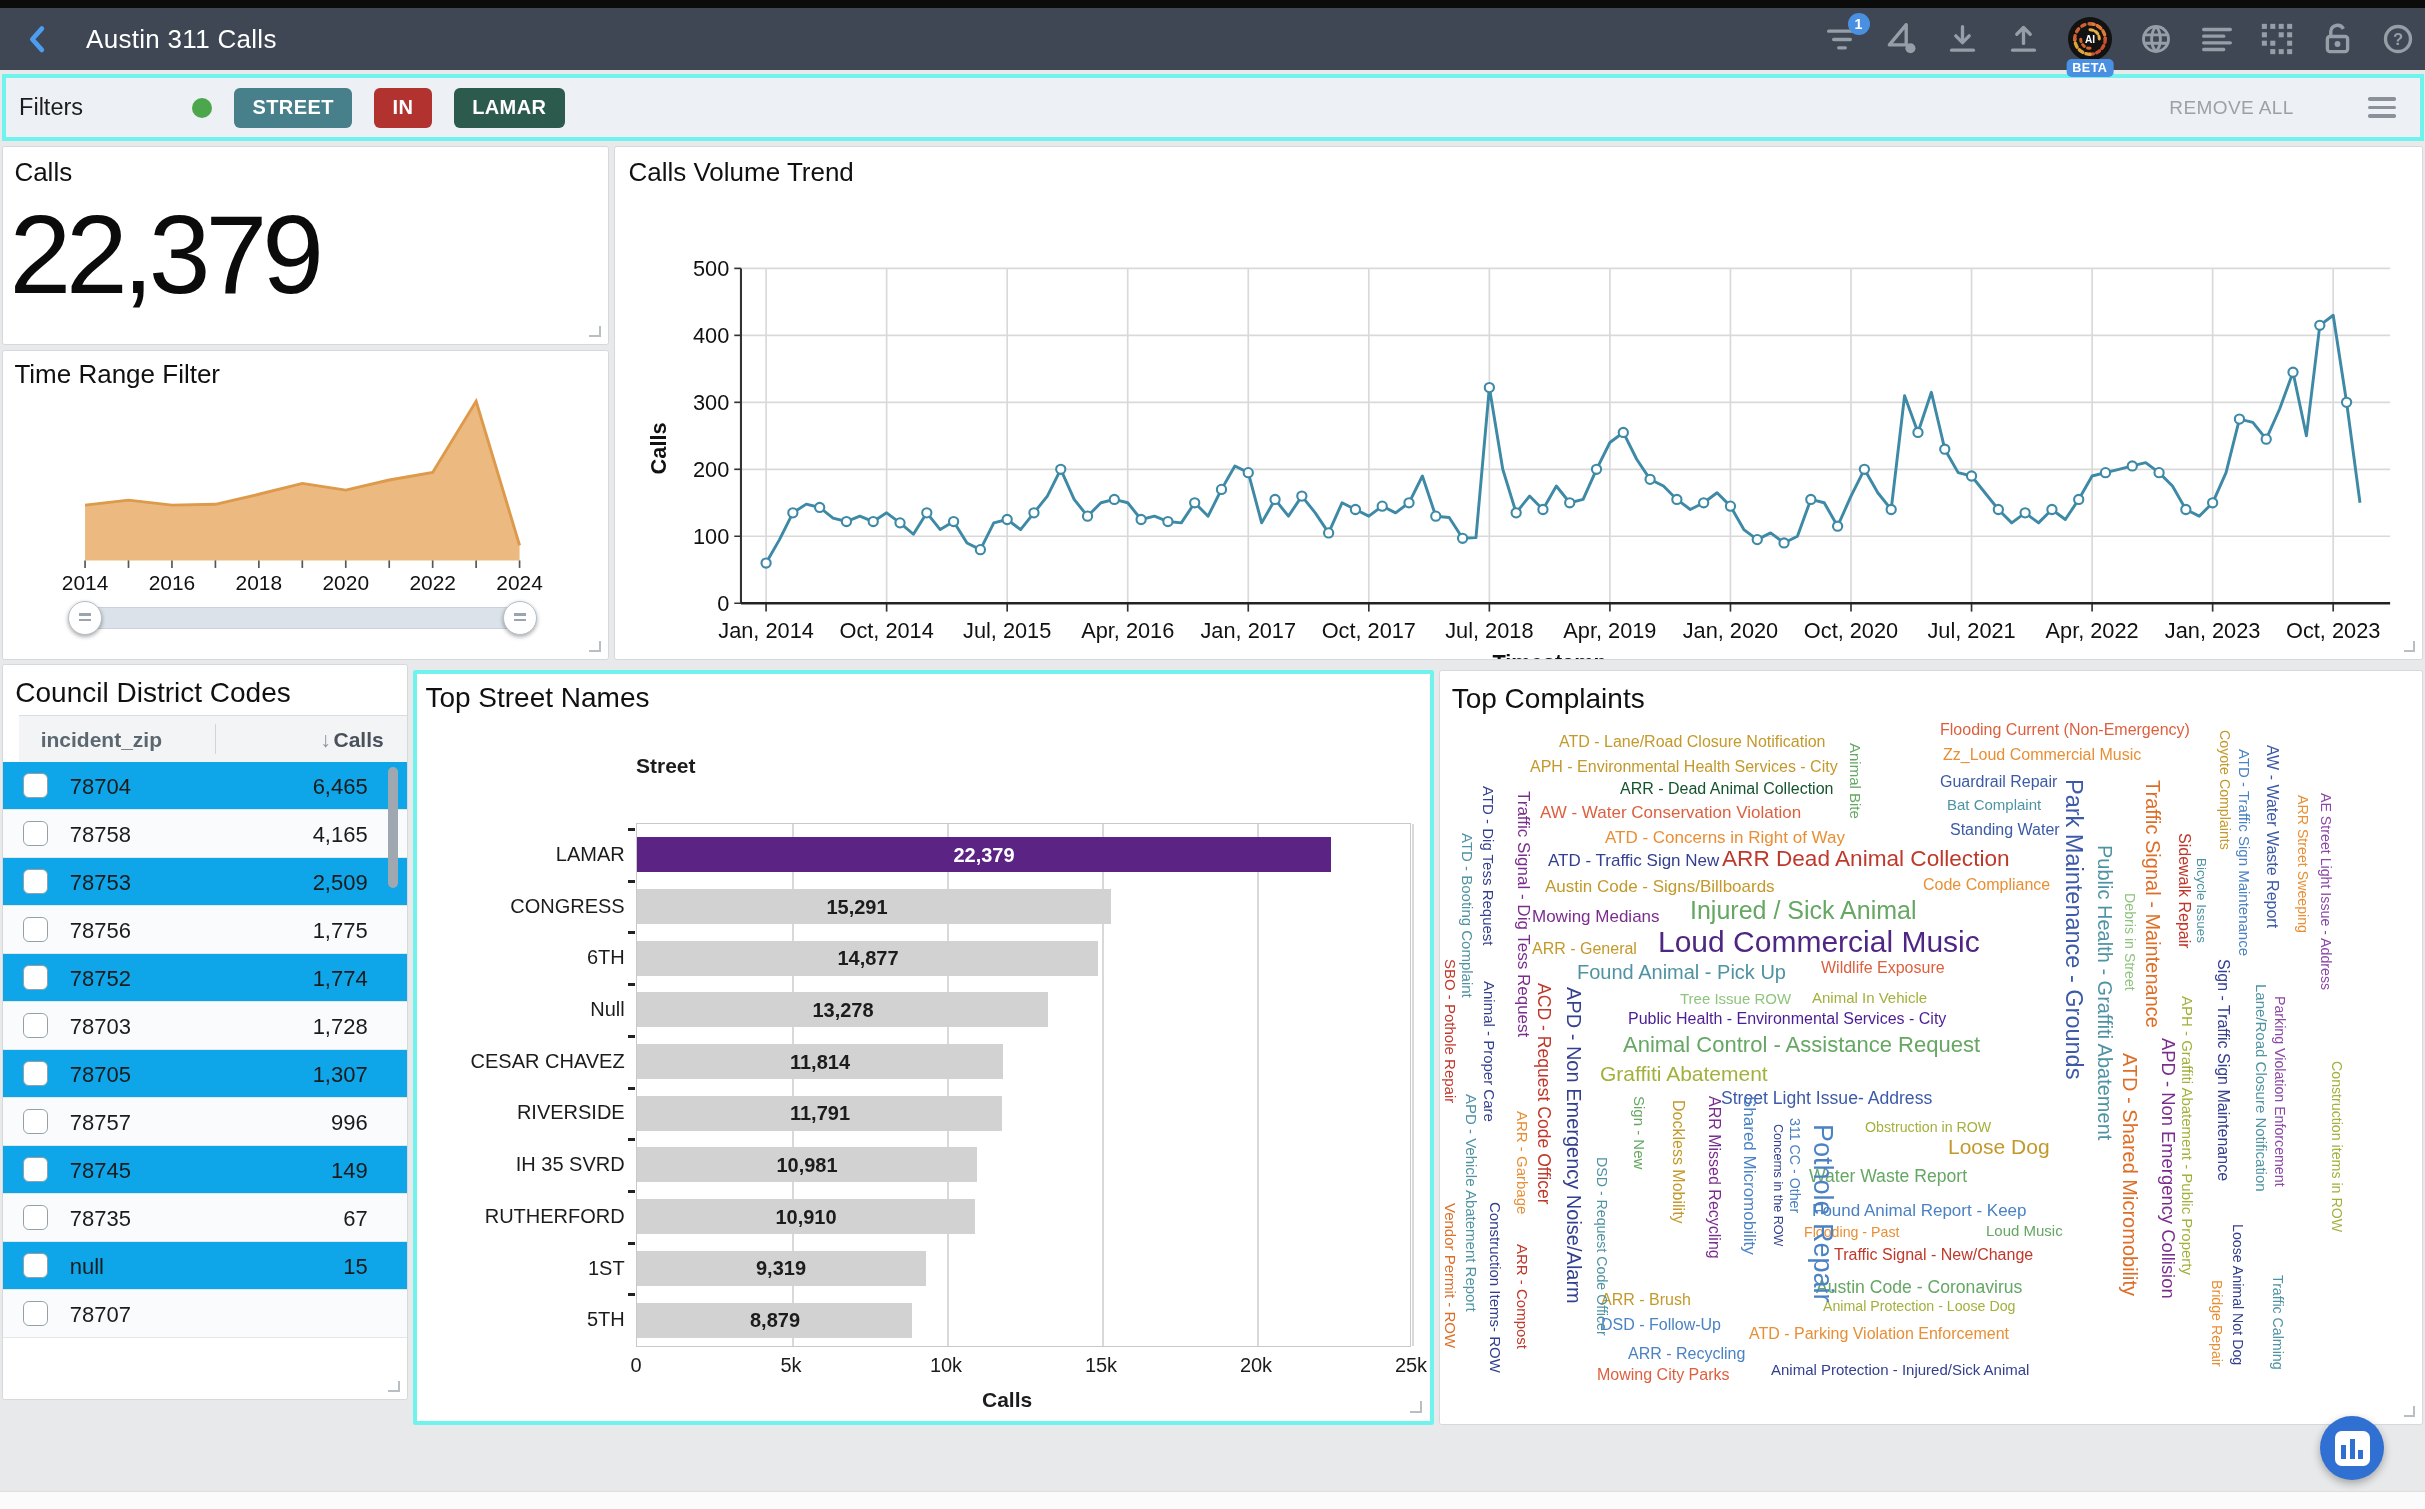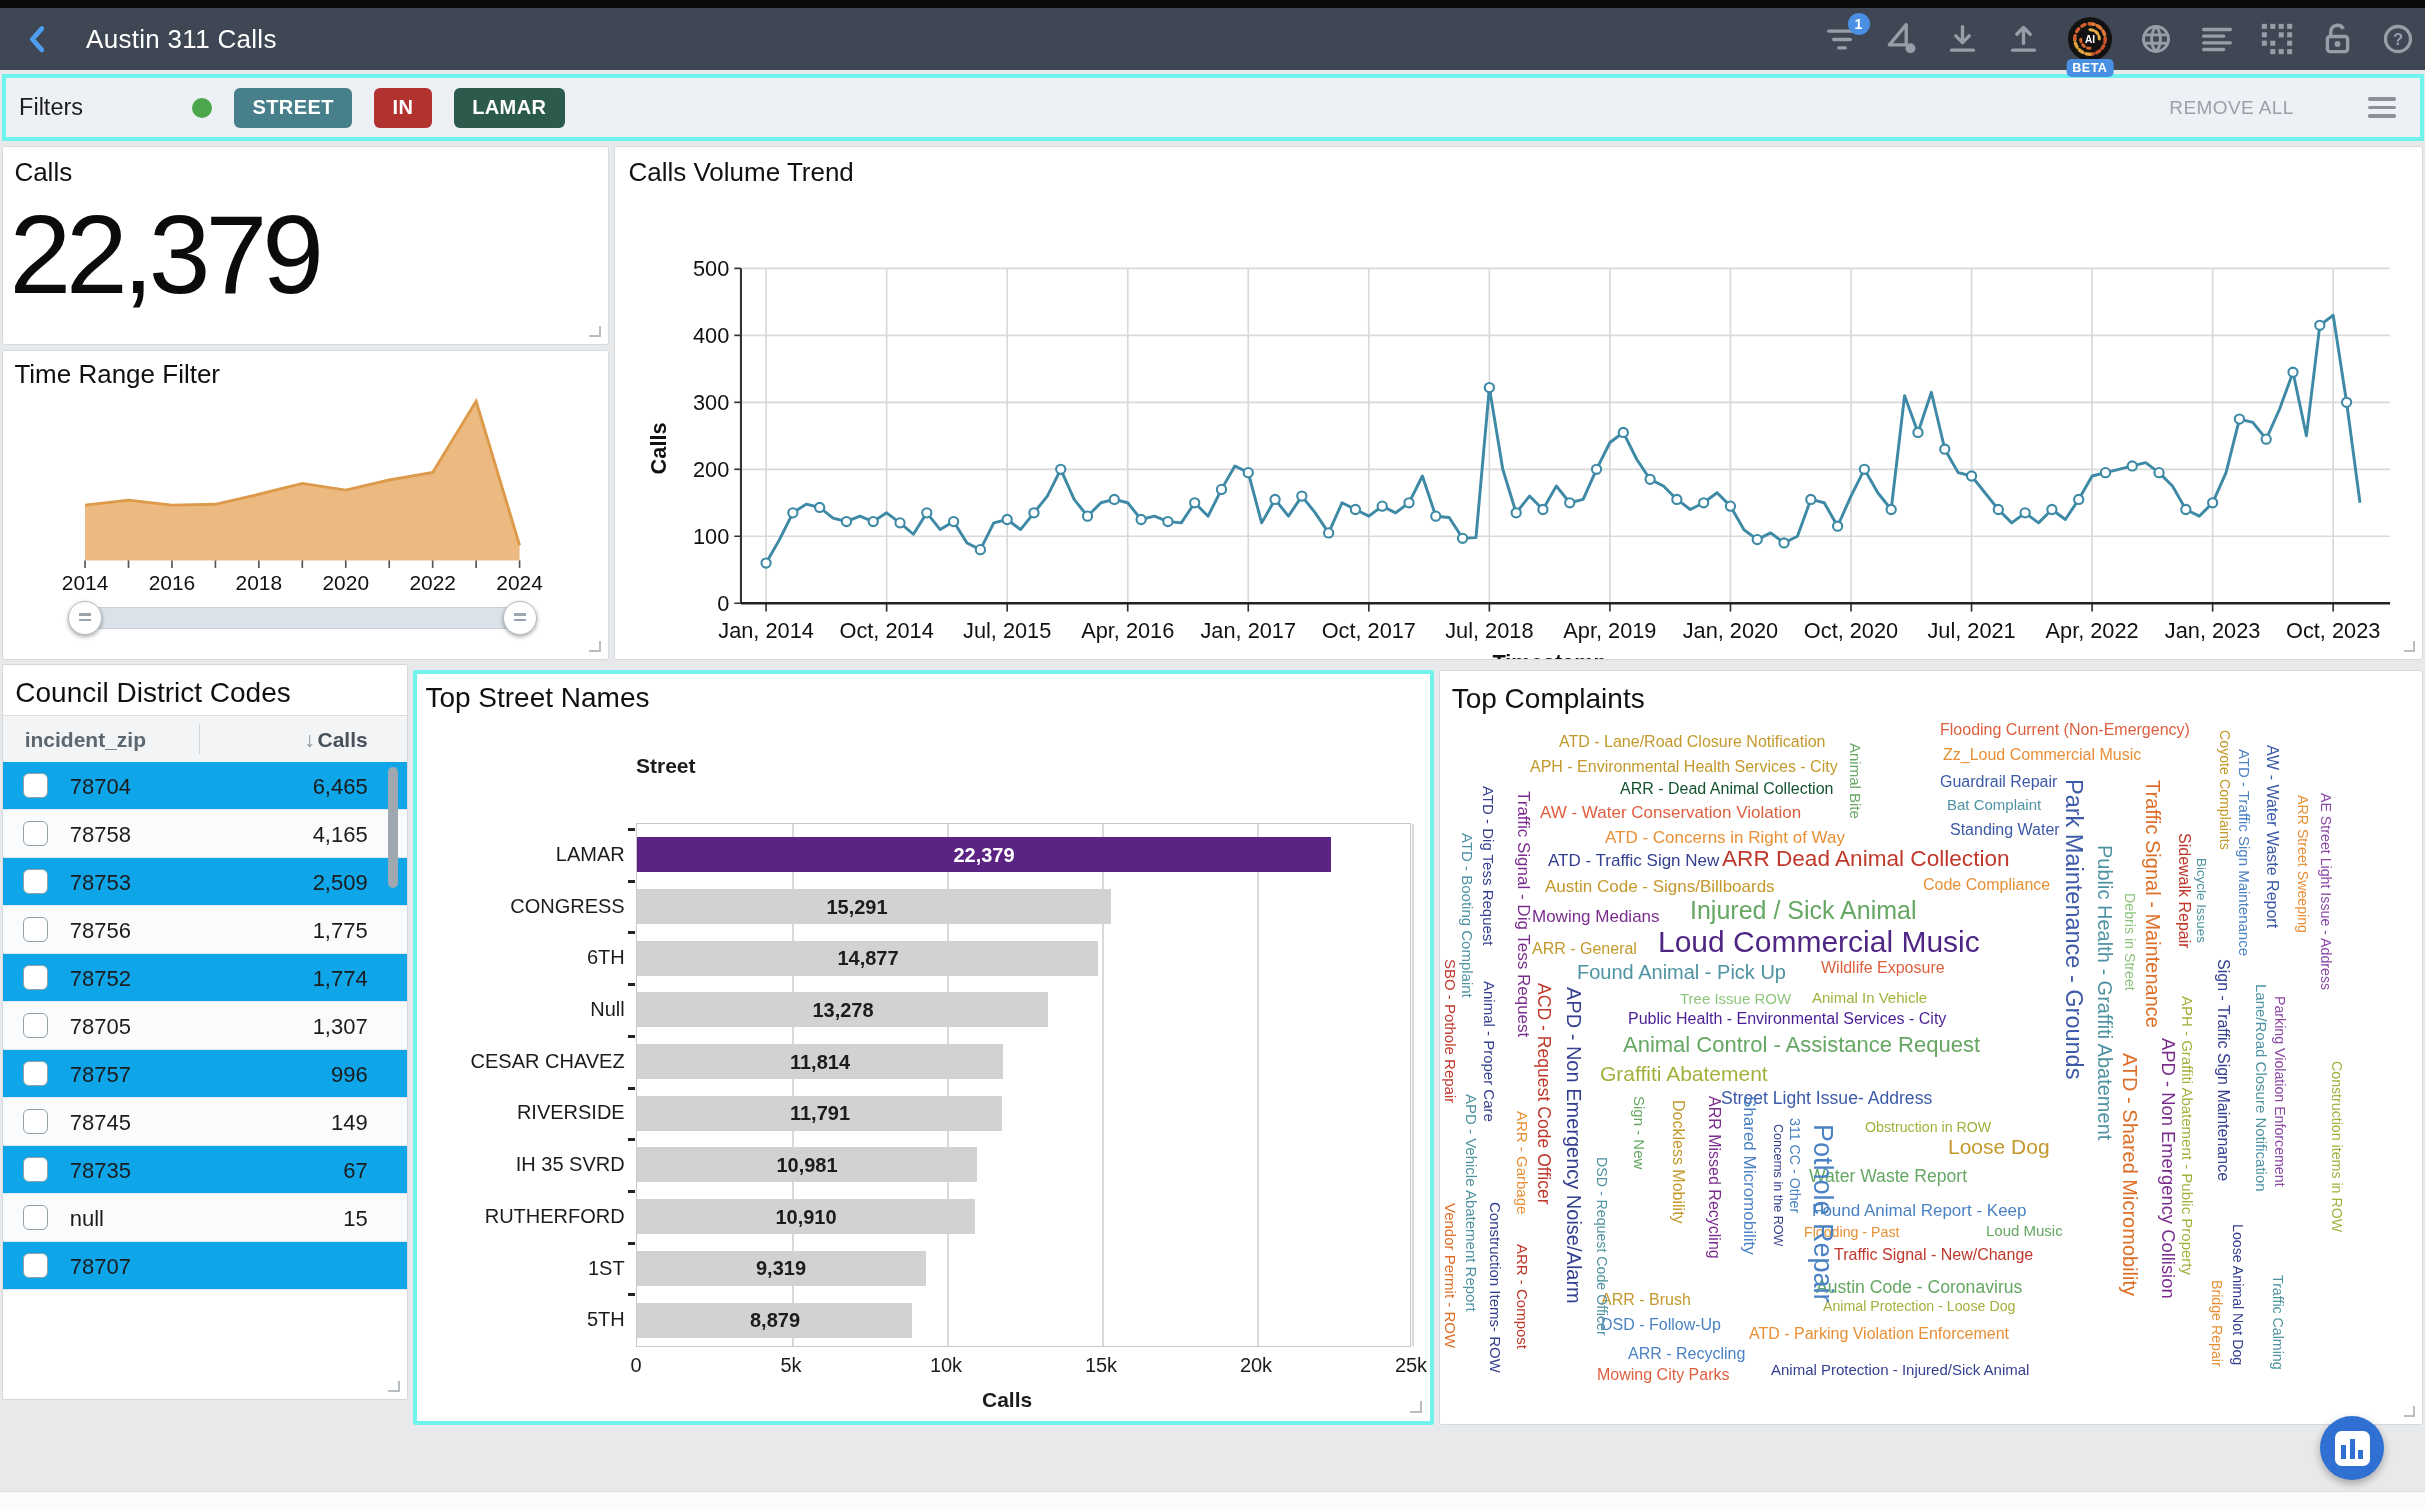--- a/index.html
+++ b/index.html
@@ -35,21 +35,21 @@
   #fmenu div { height:3.4px; background:#8a9198; margin:5px 0; border-radius:1.7px; }
 
   
   .card { position:absolute; background:#fff; border:0.8px solid #d6d9dc; border-radius:2.5px; overflow:hidden; }
   .ctitle { position:absolute; font-size:26px; color:#101010; font-weight:500; }
   .resize { position:absolute; width:11.7px; height:11.7px; border-right:2.5px solid #b9bec3; border-bottom:2.5px solid #b9bec3; }
 
   #bignum { position:absolute; left:6.7px; top:44px; font-size:111px; letter-spacing:-5px; color:#0b0b0b; }
 
   
-  #tblhead { position:absolute; left:0; top:50px; width:100%; height:64px; background:#f2f4f6;
+  #tblhead { position:absolute; left:16px; top:50px; width:100%; height:64px; background:#f2f4f6;
     border-top:0.8px solid #d8dde0; border-bottom:0.8px solid #d8dde0; }
   #tblhead .hdiv { position:absolute; left:196px; top:8.4px; height:30px; width:0.8px; background:#cfd5d9; }
   .hcol { position:absolute; font-size:21px; font-weight:bold; color:#5c6770; top:11.7px; }
   #rows { position:absolute; left:0; top:97px; width:100%; }
   .trow { position:relative; width:100%; height:48px; border-bottom:0.8px solid #e3e7ea; background:#0ea5e9; cursor:pointer; }
   .trow:nth-child(even){ background:#fafbfc; }
   .cb { position:absolute; left:20px; top:11px; width:25px; height:25px; border:1.7px solid #93a0a8; border-radius:5.9px; background:#fff; }
   .zip { position:absolute; left:67px; top:11.7px; font-size:22px; color:#1b1b1b; }
   .cval { position:absolute; right:39px; top:11.7px; font-size:22px; color:#1b1b1b; }
   #cscroll { position:absolute; right:9.2px; top:102px; width:10px; height:121px; background:#9fa8b0; border-radius:5px; }
@@ -415,20 +415,25 @@
           <div class="zip">78756</div>
           <div class="cval">1,775</div>
         </div>
         <div class="trow">
           <div class="cb"></div>
           <div class="zip">78752</div>
           <div class="cval">1,774</div>
         </div>
         <div class="trow">
           <div class="cb"></div>
+          <div class="zip">78703</div>
+          <div class="cval">1,728</div>
+        </div>
+        <div class="trow">
+          <div class="cb"></div>
           <div class="zip">78705</div>
           <div class="cval">1,307</div>
         </div>
         <div class="trow">
           <div class="cb"></div>
           <div class="zip">78757</div>
           <div class="cval">996</div>
         </div>
         <div class="trow">
           <div class="cb"></div>

